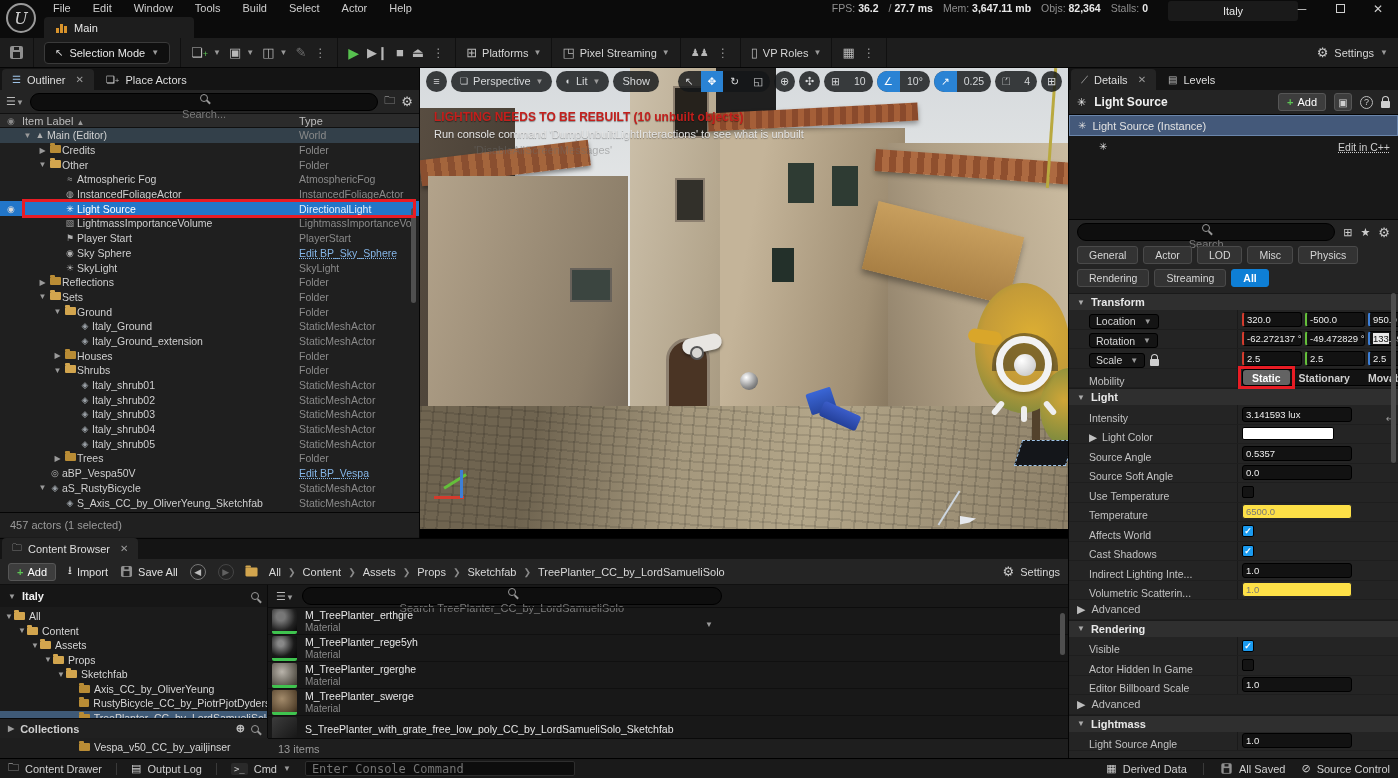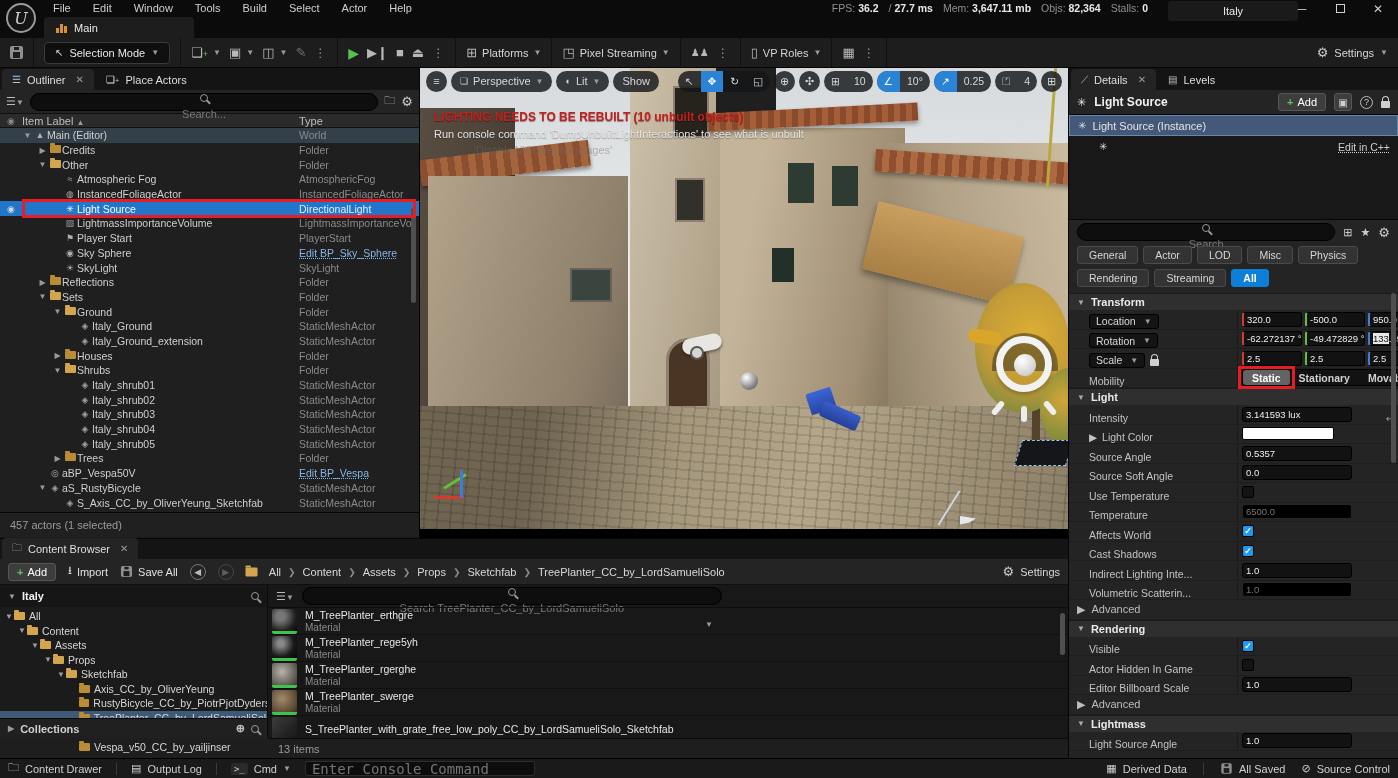--- a/index.html
+++ b/index.html
@@ -114,21 +114,21 @@
   .chip.on{background:#0e7fd6;border-color:#0e7fd6;color:#fff;font-weight:bold;}
   #details-body{flex:1;position:relative;overflow:hidden;}
   .sec-hdr{height:17px;background:#2f2f2f;display:flex;align-items:center;gap:6px;padding:0 8px;color:#e8e8e8;font-weight:bold;border-top:1px solid #1a1a1a;}
   .sec-hdr .expd{font-size:8px;color:#aaa;}
   .prow{height:19.5px;display:flex;align-items:flex-end;border-bottom:1px solid #1e1e1e;background:#242424;position:relative;}
   .prow .plabel{width:168px;flex:none;padding-left:20px;color:#c2c2c2;font-size:10.5px;overflow:hidden;white-space:nowrap;display:flex;align-items:center;gap:5px;}
   .prow .pval{flex:1;display:flex;align-items:center;gap:3px;border-left:1px solid #1a1a1a;height:100%;padding-left:4px;}
   .prow .reset{width:16px;flex:none;color:#9a9a9a;font-size:10px;text-align:center;}
   .vfield{background:#121212;border:1px solid #000;border-radius:3px;height:15px;font-size:9.5px;padding:0 3px;color:#ededed;display:flex;align-items:center;overflow:hidden;white-space:nowrap;}
   .vfield.w60{width:60px;flex:none;} .vfield.w110{width:110px;flex:none;}
-  .vfield.dis{background:#000000;border-color:#262626;color:#787878;}
+  .vfield.dis{background:#fde047;border-color:#262626;color:#787878;}
   .ax{border-left:2px solid transparent;}
   .ax-x{border-left-color:#d43b2d;} .ax-y{border-left-color:#64c03a;} .ax-z{border-left-color:#3d7fd6;}
   .selhl{background:#e8e8e8;color:#111;}
   .ddbtn{background:#141414;border:1px solid #000;border-radius:3px;height:15px;display:flex;align-items:center;gap:8px;padding:0 6px;color:#d8d8d8;font-size:10.5px;}
   .cb{width:12px;height:12px;border-radius:2px;background:#141414;border:1px solid #000;display:flex;align-items:center;justify-content:center;}
   .cb.on{background:#1b9bf0;color:#fff;font-size:9px;font-weight:bold;}
   .mob-wrap{background:#121212;border:1px solid #000;border-radius:3px;display:flex;height:17px;align-items:center;position:relative;}
   .mob-btn{padding:0 9px;font-size:10.5px;color:#d0d0d0;height:100%;display:flex;align-items:center;font-weight:bold;}
   .mob-btn.on{background:#636363;color:#fff;border-radius:3px;position:relative;}
   .mob-btn.on::after{content:'';position:absolute;left:-5px;right:-5px;top:-4px;bottom:-4px;border:3px solid #e81c24;z-index:6;pointer-events:none;}
@@ -166,22 +166,22 @@
   .t-sgray{background:radial-gradient(circle at 40% 35%, #b9b4ab, #57534a 70%, #2c2a25);}
   .t-sbrown{background:radial-gradient(circle at 40% 35%, #a38b6b, #57452f 70%, #2a2115);}
   .t-mesh{background:linear-gradient(135deg,#3c3c3c,#141414);}
   .aname{color:#e6e6e6;font-size:10.5px;white-space:nowrap;overflow:hidden;}
   .atype{color:#8a8a8a;font-size:10px;margin-top:1px;}
   #cb-items-footer{position:absolute;left:268px;bottom:0;right:0;height:20px;background:#1e1e1e;border-top:1px solid #0a0a0a;display:flex;align-items:center;padding-left:10px;color:#9a9a9a;}
 
   
   #statusbar{position:absolute;left:0;top:758px;width:1398px;height:20px;background:#1a1a1a;border-top:1px solid #000;display:flex;align-items:center;gap:14px;padding:0 8px;}
   .sb-item{display:flex;align-items:center;gap:6px;color:#cfcfcf;}
-  #console-input{width:230px;height:15px;background:#0d0d0d;border:1px solid #2e2e2e;border-radius:2px;color:#6f6f6f;
-    font-family:"DejaVu Sans Mono",monospace;font-size:14px;padding:0 6px;}
+  #console-input{width:270px;height:15px;background:#0d0d0d;border:1px solid #2e2e2e;border-radius:2px;color:#6f6f6f;
+    font-family:"DejaVu Sans Mono",monospace;font-size:12px;padding:0 6px;}
   #sb-right{margin-left:auto;display:flex;align-items:center;gap:16px;}
   .sb-sep{width:1px;height:12px;background:#3a3a3a;}
 </style>
 </head>
 <body>
 
 <div id="app">
 
   <div id="titlebar">
     <div id="uelogo">U</div>

